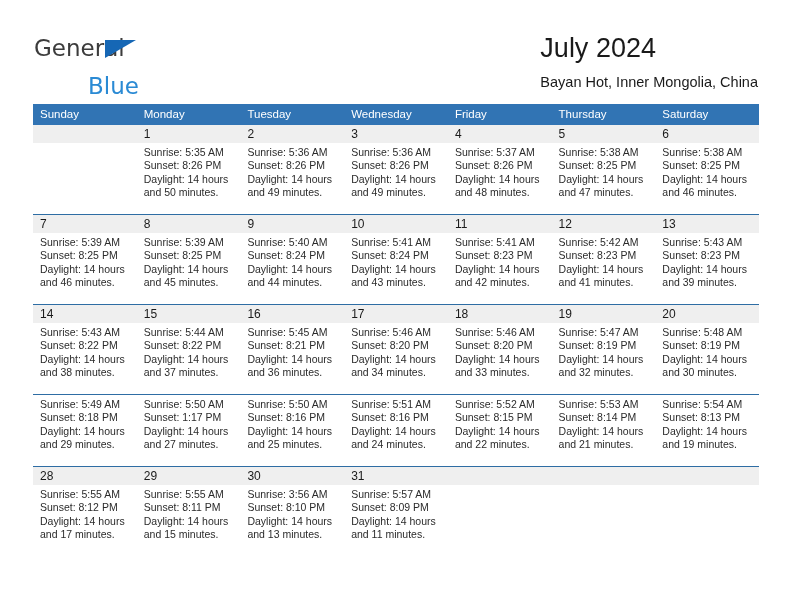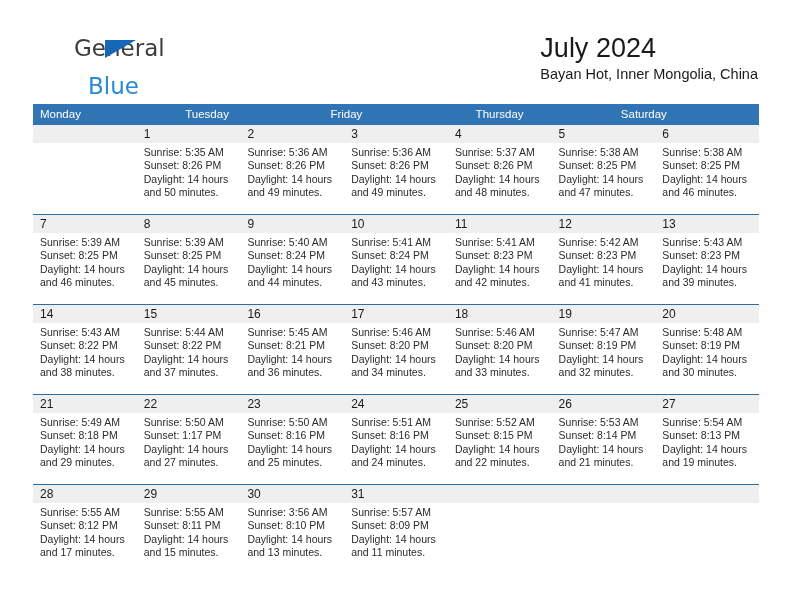--- a/index.html
+++ b/index.html
@@ -42,21 +42,20 @@
   .brand-general {
     position: absolute;
     left: 0;
     top: 0;
     font-size: 23px;
     line-height: 25px;
     color: #3c3c3c;
     letter-spacing: 0px;
     font-family: "DejaVu Sans", sans-serif;
     font-weight: 400;
-    margin-left: 40px;
   }
   .brand-triangle {
     position: absolute;
     left: 71px;
     top: 4px;
     width: 0;
     height: 0;
     border-left: 31px solid #1667b5;
     border-bottom: 18px solid transparent;
   }
@@ -79,21 +78,21 @@
     text-align: left;
   }
   .cal-title {
     font-size: 27px;
     line-height: 32px;
     color: #1a1a1a;
     font-weight: 400;
     white-space: nowrap;
   }
   .cal-subtitle {
-    margin-top: 1px;
+    margin-top: 9px;
     font-size: 14.5px;
     line-height: 18px;
     color: #1a1a1a;
     font-weight: 400;
     white-space: nowrap;
   }
 
   
   .calendar {
     position: absolute;
@@ -178,22 +177,24 @@
 
     <div class="title-block">
       <div class="cal-title">July 2024</div>
       <div class="cal-subtitle">Bayan Hot, Inner Mongolia, China</div>
     </div>
 
   </div>
 
   <div class="calendar">
     <div class="dow-row" id="dow-row">
+        <div class="dow-cell">Sunday</div>
         <div class="dow-cell">Monday</div>
         <div class="dow-cell">Tuesday</div>
+        <div class="dow-cell">Wednesday</div>
         <div class="dow-cell">Friday</div>
         <div class="dow-cell">Thursday</div>
         <div class="dow-cell">Saturday</div>
       </div>
     <div id="weeks-container">
         <div class="week">
           <div class="week-nums">
             <div class="num-cell empty"></div>
             <div class="num-cell">1</div>
             <div class="num-cell">2</div>
@@ -351,29 +352,20 @@
             </div>
             <div class="body-cell">
               <div>Sunrise: 5:48 AM</div>
               <div>Sunset: 8:19 PM</div>
               <div>Daylight: 14 hours</div>
               <div>and 30 minutes.</div>
             </div>
           </div>
         </div>
         <div class="week">
-          <div class="week-nums">
-            <div class="num-cell">21</div>
-            <div class="num-cell">22</div>
-            <div class="num-cell">23</div>
-            <div class="num-cell">24</div>
-            <div class="num-cell">25</div>
-            <div class="num-cell">26</div>
-            <div class="num-cell">27</div>
-          </div>
           <div class="week-body">
             <div class="body-cell">
               <div>Sunrise: 5:49 AM</div>
               <div>Sunset: 8:18 PM</div>
               <div>Daylight: 14 hours</div>
               <div>and 29 minutes.</div>
             </div>
             <div class="body-cell">
               <div>Sunrise: 5:50 AM</div>
               <div>Sunset: 1:17 PM</div>

